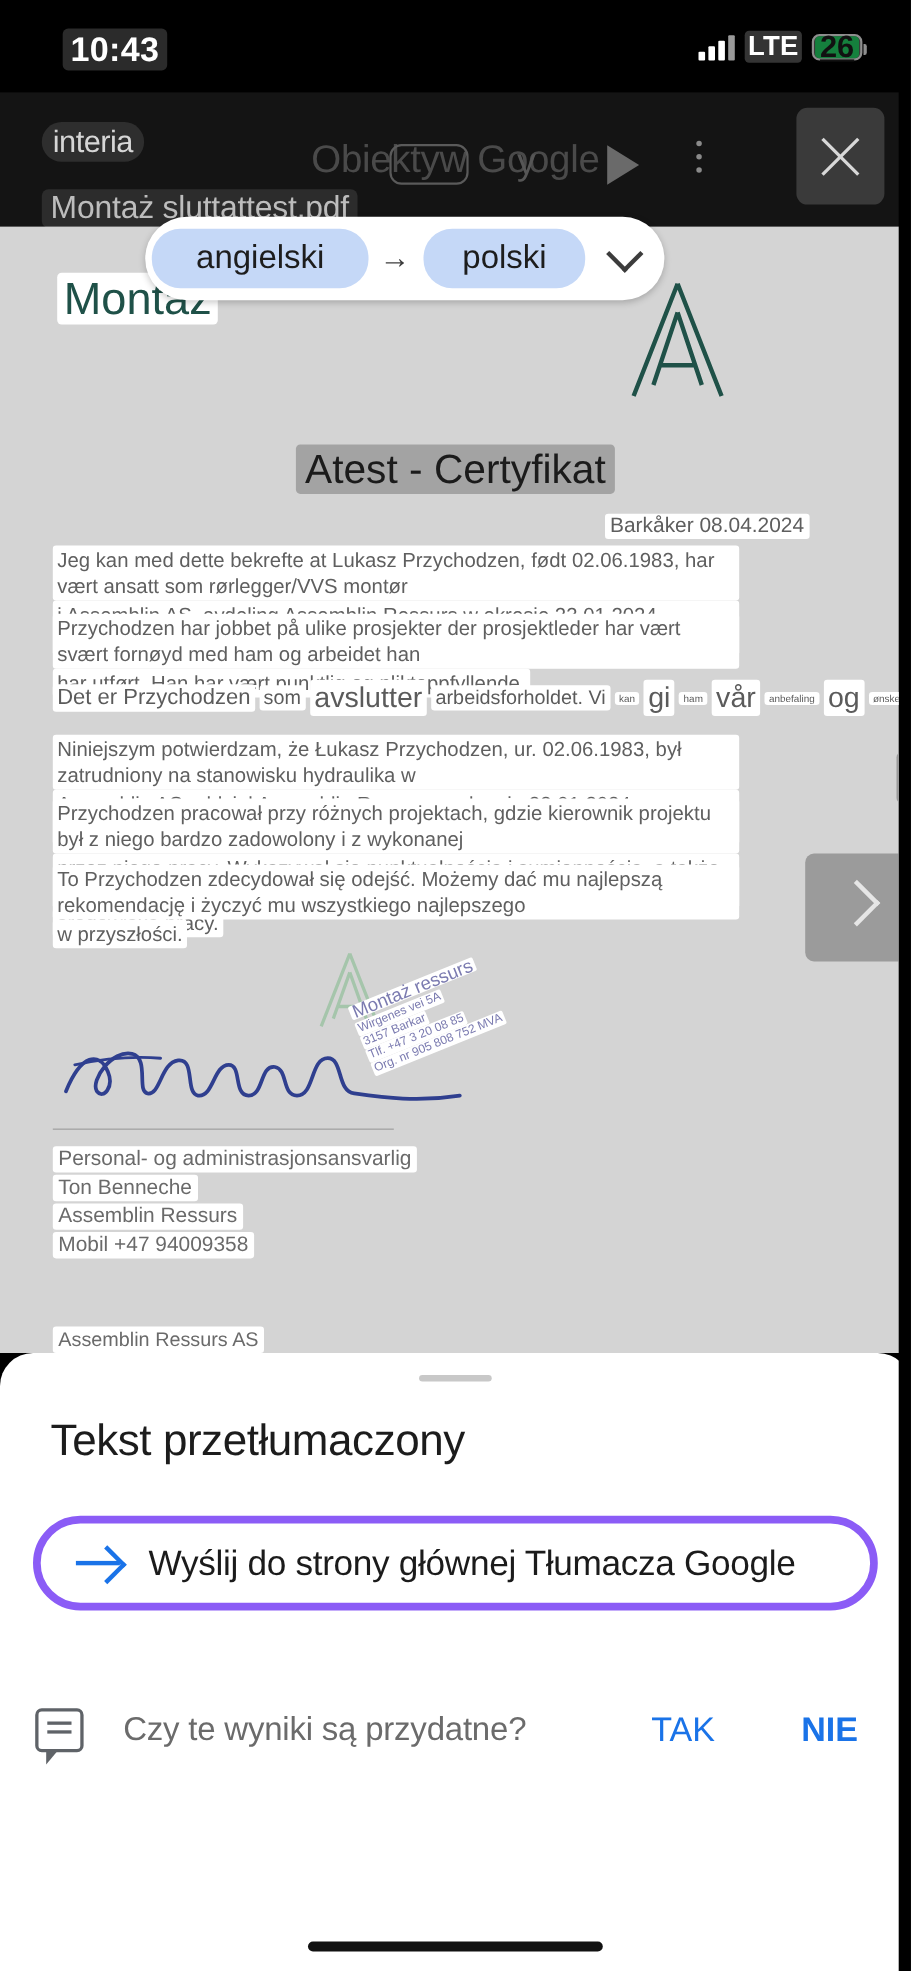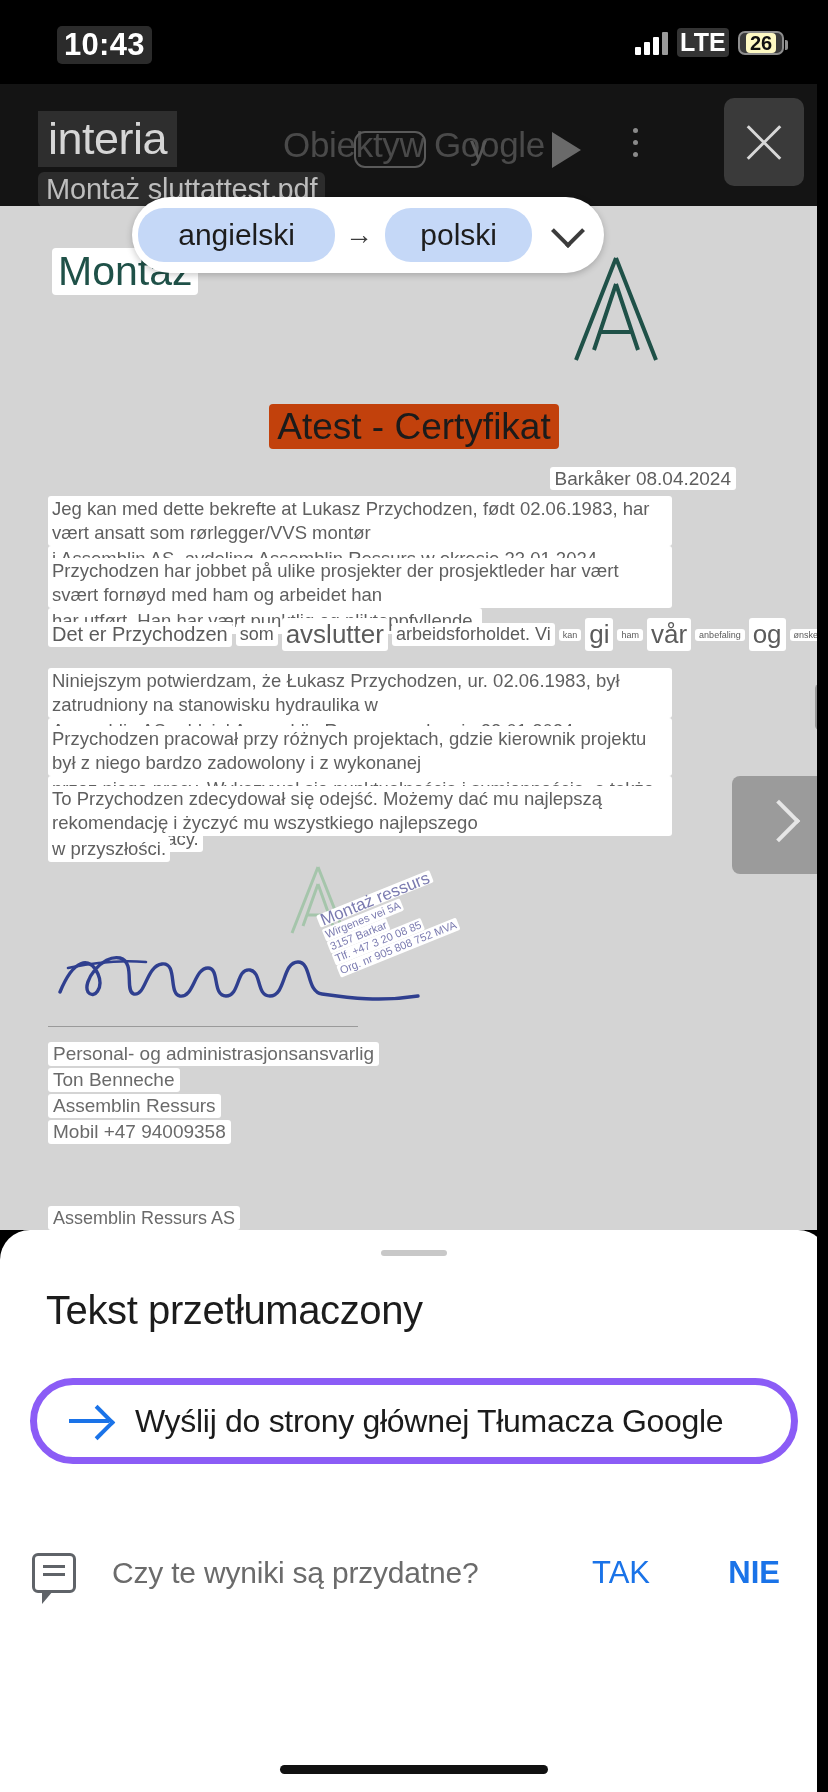--- a/index.html
+++ b/index.html
@@ -22,31 +22,31 @@
     background: #2b2b2b; border-radius: 5px; padding: 1px 7px;
   }
   .sb-right { position: absolute; right: 44px; top: 28px; display: flex; align-items: center; gap: 9px; }
   .sig { display: flex; align-items: flex-end; gap: 3px; height: 24px; }
   .sig i { display: block; width: 6px; background: #fff; border-radius: 1px; }
   .sig i:nth-child(1){height:8px}.sig i:nth-child(2){height:13px}
   .sig i:nth-child(3){height:18px}.sig i:nth-child(4){height:23px;background:#9a9a9a}
   .sb-lte { font-size: 25px; font-weight: 600; letter-spacing: .2px; background:#343434; padding:0 3px; border-radius:4px;}
   .batt { position: relative; width: 46px; height: 24px; border: 2px solid #8e8e8e; border-radius: 7px; display:flex;align-items:center;justify-content:center; background:#3a3a3a;}
   .batt:after { content:''; position:absolute; right:-6px; top:7px; width:3px;height:10px;background:#8e8e8e;border-radius:0 2px 2px 0;}
-  .batt span { font-size: 20px; font-weight: 700; color:#111; background:#fef9c3; border-radius:4px; padding:0 4px; line-height:20px;}
+  .batt span { font-size: 28px; font-weight: 700; color:#111; background:#15803d; border-radius:4px; padding:0 4px; line-height:20px;text-decoration:underline;}
 
   
   .lens-top {
     position: absolute; top: 84px; left: 0; width: 828px; height: 122px;
     background: #141414;
   }
   .app-chip {
     position: absolute; left: 38px; top: 27px;
-    font-size: 45px; color: #d6d6d6; background: #2e2e2e;
-    padding: 2px 10px; border-radius: 0; letter-spacing: -.5px;
+    font-size: 28px; color: #d6d6d6; background: #2e2e2e;
+    padding: 2px 10px; border-radius: 18px; letter-spacing: -.5px;
   }
   .lens-title {
     position: absolute; left: 0; top: 0; width: 828px; height: 122px;
     display: flex; align-items: center; justify-content: center;
     gap: 16px; pointer-events: none;
   }
   .lens-title .t { font-size: 35px; color: #4a4a4a; letter-spacing: -.3px; }
   .ghost-pill {
     position: absolute; left: 354px; top: 47px;
     width: 72px; height: 37px; border: 2px solid #5a5a5a; border-radius: 11px;
@@ -82,21 +82,21 @@
     background: #d4d4d4; overflow: hidden;
   }
   .doc-brand {
     position: absolute; left: 52px; top: 42px;
     font-size: 41px; color: #1f5148; background:#fff; border-radius:4px; padding: 0 6px;
   }
   .logoA { position: absolute; right: 166px; top: 48px; width: 92px; height: 110px; }
   .title-h1 {
     position: absolute; left: 0; right: 0; top: 200px; text-align: center;
   }
-  .title-h1 span { font-size: 37px; color: #1b1b1b; background:#c2410c; border-radius:4px; padding: 2px 8px; }
+  .title-h1 span { font-size: 37px; color: #1b1b1b; background:#a3a3a3; border-radius:4px; padding: 2px 8px; }
   .date-line { position: absolute; right: 92px; top: 262px; }
   .date-line span { font-size: 19px; color:#5e5e5e; background:#fff; border-radius:3px; padding: 1px 5px;}
 
   .para { position: absolute; left: 48px; width: 624px; font-size: 18.5px; line-height: 24px; color:#5f5f5f;}
   .para .ln { display: block; }
   .para .ln > span { background:#fff; border-radius:3px; padding: 1px 4px; display:inline-block;}
 
   
   .frag { position: absolute; left: 48px; top: 412px; width: 640px; white-space: nowrap; }
   .frag span { background:#fff; border-radius:3px; display:inline-block; vertical-align: middle; margin-right: 4px; color:#5b5b5b; padding: 1px 4px;}

